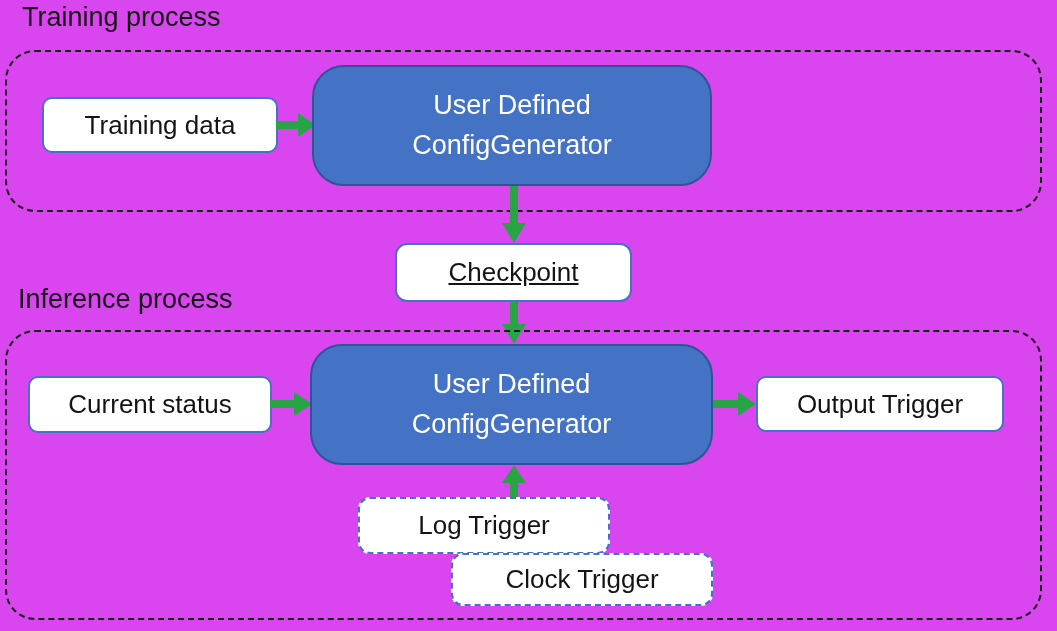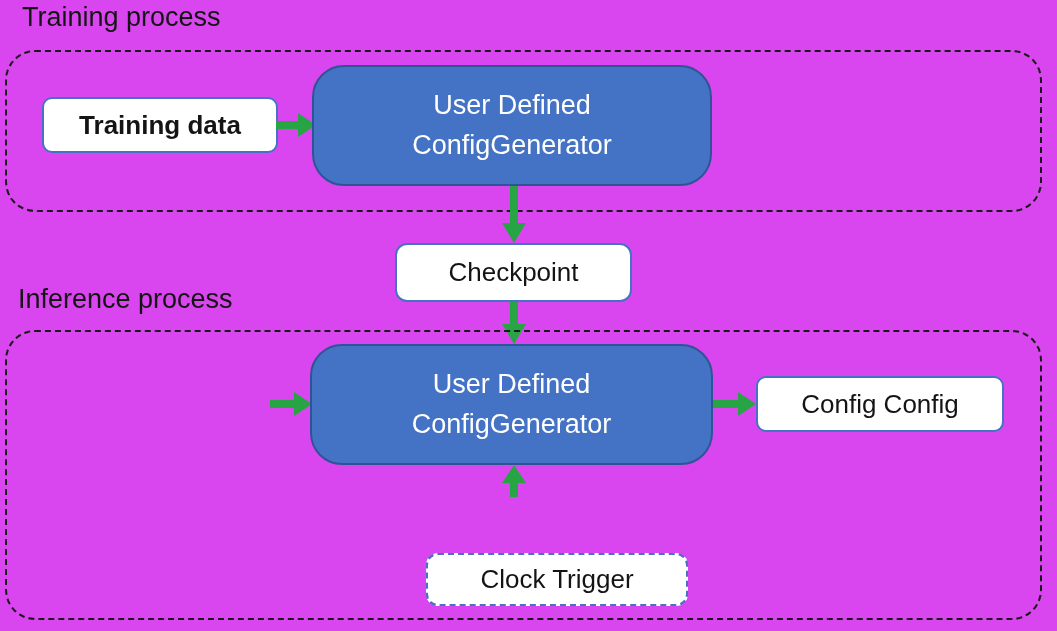--- a/index.html
+++ b/index.html
@@ -72,79 +72,81 @@
 </style>
 </head>
 <body>
 
 <div class="canvas">
 
   <div class="section-label" style="left:22px; top:2px;">Training process</div>
 
   <div class="dashed-container" style="left:5px; top:50px; width:1037px; height:162px;"></div>
 
-  <div class="node light" style="left:42px; top:97px; width:236px; height:56px;font-weight:bold;">Training data</div>
+  <div class="node light" style="left:42px; top:97px; width:236px; height:56px;">Training data</div>
 
   <div class="arrow" style="left:276px; top:110px;">
     <svg width="40" height="30" viewBox="0 0 40 30">
       <rect class="arrow-fill" x="0" y="11" width="23" height="8"></rect>
       <polygon class="arrow-fill" points="22,3 40,15 22,27"></polygon>
     </svg>
   </div>
 
   <div class="node primary" style="left:312px; top:65px; width:400px; height:121px;">
     <span>User Defined</span>
     <span>ConfigGenerator</span>
   </div>
 
   <div class="arrow" style="left:499px; top:186px;">
     <svg width="30" height="57" viewBox="0 0 30 57">
       <rect class="arrow-fill" x="11" y="0" width="8" height="38"></rect>
       <polygon class="arrow-fill" points="3,37 27,37 15,57"></polygon>
     </svg>
   </div>
 
-  <div class="node light" style="left:395px; top:243px; width:237px; height:59px; border-radius:12px;">Checkpoint</div>
+  <div class="node light" style="left:395px; top:243px; width:237px; height:59px; border-radius:12px;text-decoration:underline;">Checkpoint</div>
 
   <div class="arrow" style="left:499px; top:302px;">
     <svg width="30" height="42" viewBox="0 0 30 42">
       <rect class="arrow-fill" x="11" y="0" width="8" height="23"></rect>
       <polygon class="arrow-fill" points="3,22 27,22 15,42"></polygon>
     </svg>
   </div>
 
   <div class="section-label" style="left:18px; top:284px;text-align:center;">Inference process</div>
 
   <div class="dashed-container" style="left:5px; top:330px; width:1037px; height:290px;"></div>
 
+  <div class="node light" style="left:28px; top:376px; width:244px; height:57px;">Current status</div>
 
   <div class="arrow" style="left:270px; top:389px;">
     <svg width="42" height="30" viewBox="0 0 42 30">
       <rect class="arrow-fill" x="0" y="11" width="25" height="8"></rect>
       <polygon class="arrow-fill" points="24,3 42,15 24,27"></polygon>
     </svg>
   </div>
 
   <div class="node primary" style="left:310px; top:344px; width:403px; height:121px;">
     <span>User Defined</span>
     <span>ConfigGenerator</span>
   </div>
 
   <div class="arrow" style="left:713px; top:389px;">
     <svg width="43" height="30" viewBox="0 0 43 30">
       <rect class="arrow-fill" x="0" y="11" width="26" height="8"></rect>
       <polygon class="arrow-fill" points="25,3 43,15 25,27"></polygon>
     </svg>
   </div>
 
-  <div class="node light" style="left:756px; top:376px; width:248px; height:56px;">Config Config</div>
+  <div class="node light" style="left:756px; top:376px; width:248px; height:56px;">Output Trigger</div>
 
   <div class="arrow" style="left:499px; top:465px;">
     <svg width="30" height="32" viewBox="0 0 30 32">
       <polygon class="arrow-fill" points="15,0 3,18 27,18"></polygon>
       <rect class="arrow-fill" x="11" y="17" width="8" height="15"></rect>
     </svg>
   </div>
 
+  <div class="node dashed-light" style="left:358px; top:497px; width:252px; height:57px;">Log Trigger</div>
 
-  <div class="node dashed-light" style="left:426px; top:553px; width:262px; height:53px;">Clock Trigger</div>
+  <div class="node dashed-light" style="left:451px; top:553px; width:262px; height:53px;">Clock Trigger</div>
 
 </div>
 
 </body></html>

